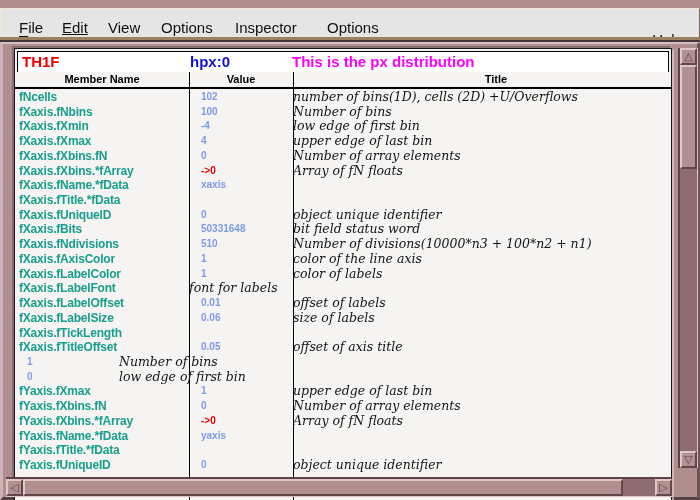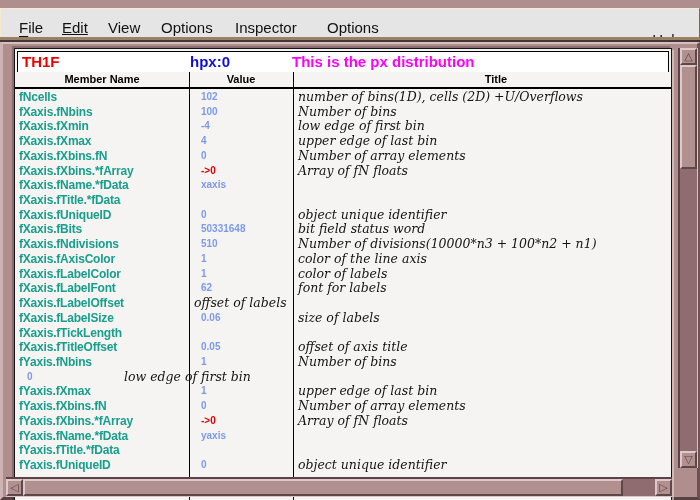--- a/index.html
+++ b/index.html
@@ -64,21 +64,21 @@
   .c-name{
     width:174px;box-sizing:border-box;padding-left:4px;overflow:hidden;
     font-size:12px;font-weight:bold;letter-spacing:-0.2px;color:#189e8c;
   }
   .c-val{
     width:104px;box-sizing:border-box;padding-left:12px;overflow:hidden;
     font-size:10px;font-weight:bold;color:#7d9ae8;
   }
   .c-val.red{color:#e00000;}
   .c-title{
-    flex:1;box-sizing:border-box;padding-left:5px;overflow:hidden;
+    flex:1;box-sizing:border-box;overflow:hidden;
     font-family:"DejaVu Serif","Liberation Serif",serif;font-style:italic;
     font-size:12.5px;color:#141414;
   }
   
   .vscroll{
     position:absolute;left:678px;top:48px;width:20px;height:420px;box-sizing:border-box;
     background:#8e6c70;border-left:2px solid #5d4347;border-right:1px solid #d9c3c3;
   }
   .hscroll{
     position:absolute;left:6px;top:477px;width:666px;height:20px;box-sizing:border-box;
@@ -191,42 +191,41 @@
         <span class="c-val">1</span>
         <span class="c-title">color of the line axis</span>
       </div>
       <div class="trow">
         <span class="c-name">fXaxis.fLabelColor</span>
         <span class="c-val">1</span>
         <span class="c-title">color of labels</span>
       </div>
       <div class="trow">
         <span class="c-name">fXaxis.fLabelFont</span>
-        <span class="c-val">62</span>
         <span class="c-title">font for labels</span>
       </div>
       <div class="trow">
         <span class="c-name">fXaxis.fLabelOffset</span>
+        <span class="c-val">0.01</span>
         <span class="c-title">offset of labels</span>
       </div>
       <div class="trow">
         <span class="c-name">fXaxis.fLabelSize</span>
         <span class="c-val">0.06</span>
         <span class="c-title">size of labels</span>
       </div>
       <div class="trow">
         <span class="c-name">fXaxis.fTickLength</span>
       </div>
       <div class="trow">
         <span class="c-name">fXaxis.fTitleOffset</span>
         <span class="c-val">0.05</span>
         <span class="c-title">offset of axis title</span>
       </div>
       <div class="trow">
-        <span class="c-name">fYaxis.fNbins</span>
         <span class="c-val">1</span>
         <span class="c-title">Number of bins</span>
       </div>
       <div class="trow">
         <span class="c-val">0</span>
         <span class="c-title">low edge of first bin</span>
       </div>
       <div class="trow">
         <span class="c-name">fYaxis.fXmax</span>
         <span class="c-val">1</span>

